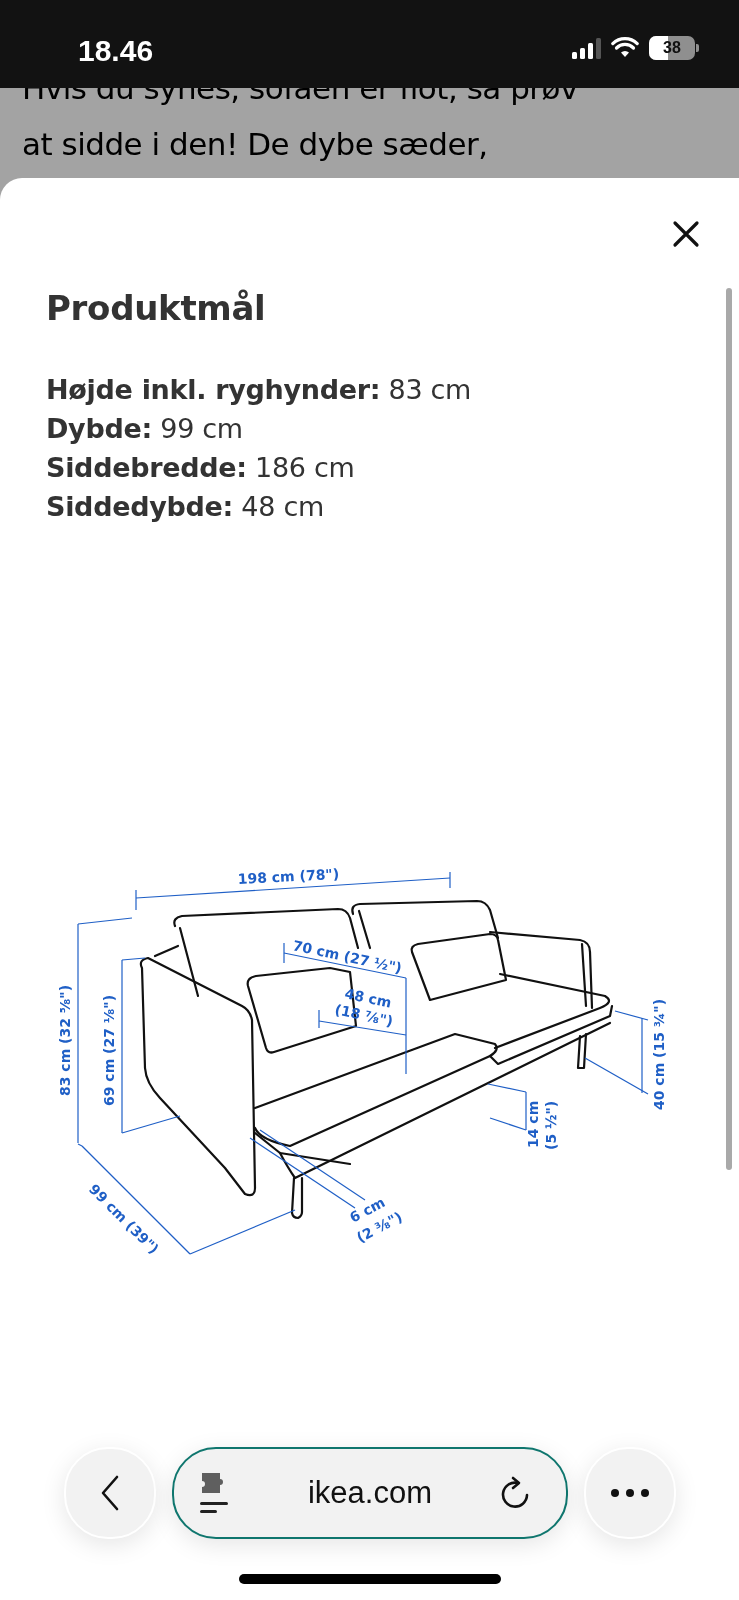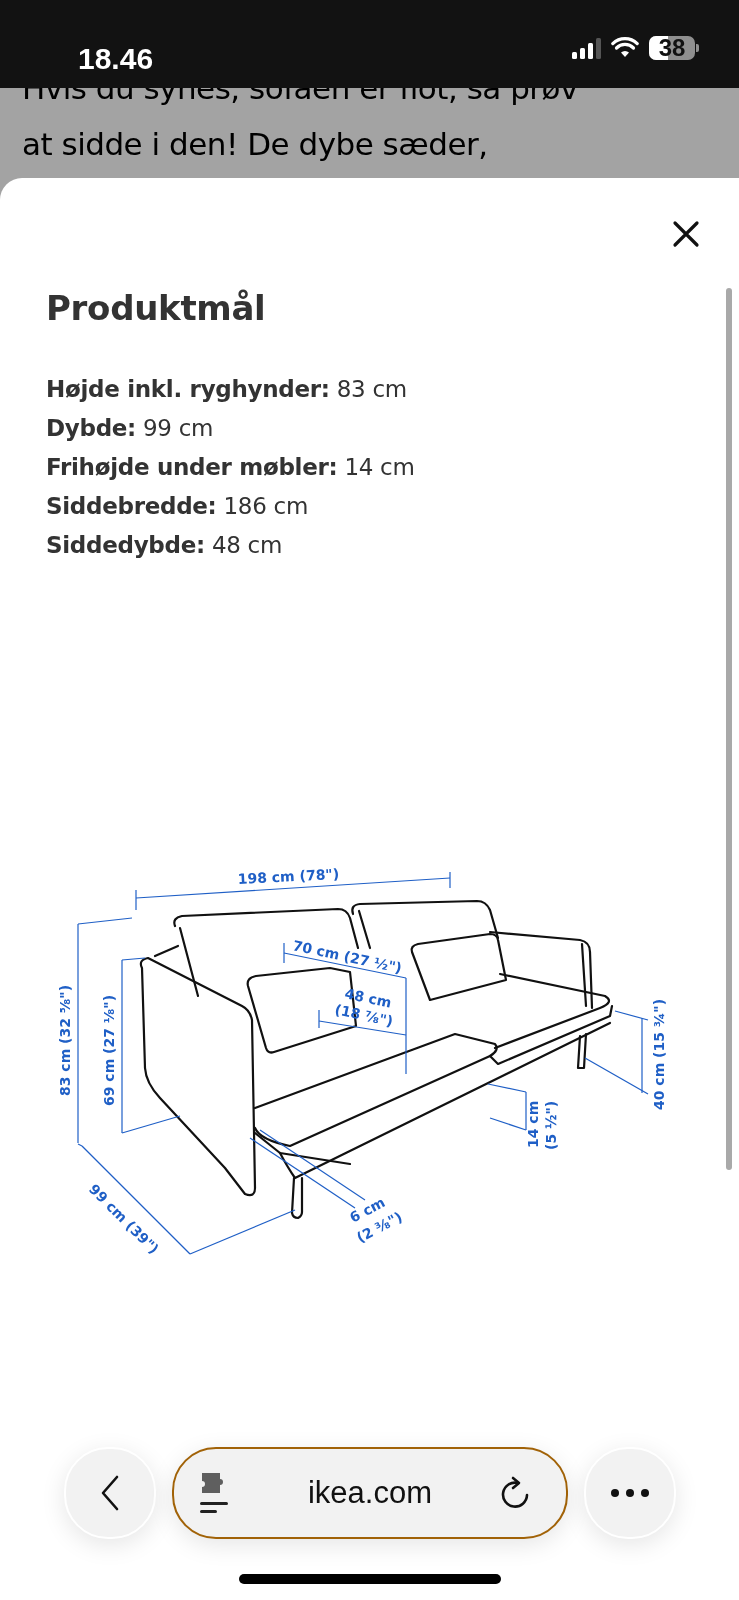--- a/index.html
+++ b/index.html
@@ -6,35 +6,35 @@
   body {
     width:739px; height:1600px; overflow:hidden; position:relative;
     background:#a3a3a3;
     font-family:"DejaVu Sans", sans-serif;
   }
   .status-bar {
     position:absolute; left:0; top:0; width:739px; height:88px;
     background:#121212; z-index:5;
   }
   .status-time {
-    position:absolute; left:78px; top:42px; color:#fff;
+    position:absolute; left:78px; top:34px; color:#fff;
     font-family:"Liberation Sans", sans-serif; font-weight:700; font-size:30px;
   }
   .status-icons { position:absolute; right:40px; top:36px; display:flex; align-items:center; gap:10px; }
   .signal { display:flex; align-items:flex-end; gap:3px; height:22px; }
   .signal span { width:5px; border-radius:1.5px; background:#fff; display:block; }
   .signal span.dim { background:#555; }
   .battery {
     position:relative; width:46px; height:24px; border-radius:7px;
     background:#8f8f8f; overflow:hidden;
   }
   .battery .fill { position:absolute; left:0; top:0; bottom:0; width:42%; background:#fff; }
   .battery .pct {
     position:absolute; left:0; right:0; top:0; bottom:0; text-align:center;
-    font-family:"Liberation Sans", sans-serif; font-weight:700; font-size:24px; line-height:24px; color:#111;
+    font-family:"Liberation Sans", sans-serif; font-weight:700; font-size:16px; line-height:24px; color:#111;
   }
   .battery-tip { width:3px; height:8px; background:#8f8f8f; border-radius:0 2px 2px 0; margin-left:-8px; }
 
   .bg-text {
     position:absolute; left:22px; top:60px; width:680px; color:#000000;
     font-family:"DejaVu Sans", sans-serif; font-size:31px; line-height:56px; letter-spacing:-0.5px;
   }
 
   .sheet {
     position:absolute; left:0; top:178px; width:739px; height:1442px;
@@ -48,41 +48,41 @@
     position:absolute; left:726px; top:110px; width:6px; height:882px;
     background:#a9a9a9; border-radius:3px;
   }
   .title {
     position:absolute; left:46px; top:110px; margin:0;
     font-family:"DejaVu Sans", sans-serif; font-weight:700; font-size:34px; color:#333;
     letter-spacing:-0.3px;
   }
   .dims { position:absolute; left:46px; top:192px; list-style:none; margin:0; padding:0; }
   .dims li {
-    font-family:"DejaVu Sans", sans-serif; font-size:23px; line-height:39px; color:#333;
+    font-family:"DejaVu Sans", sans-serif; font-size:27px; line-height:39px; color:#333;
     letter-spacing:-0.3px; white-space:nowrap;
   }
   .dims li b { font-weight:700; }
 
   .diagram { position:absolute; left:50px; top:690px; width:650px; height:460px; }
   .diagram svg { width:100%; height:100%; }
   .dl { font-family:"DejaVu Sans", sans-serif; font-weight:700; fill:#1f5fc6; font-size:14px; }
 
   .browser-bar {
     position:absolute; left:0; top:1395px; width:739px; height:205px;
     background:linear-gradient(#ffffff00, #fff 20%);
   }
   .round-btn {
     position:absolute; top:1447px; width:88px; height:88px; border-radius:44px;
     background:#f2f2f2; border:2px solid #fff; box-shadow:0 6px 24px rgba(0,0,0,0.10);
     display:flex; align-items:center; justify-content:center; cursor:pointer;
   }
   .url-pill {
     position:absolute; left:172px; top:1447px; width:392px; height:88px; border-radius:44px;
-    background:#f2f2f2; border:2px solid #a16207; box-shadow:0 6px 24px rgba(0,0,0,0.10);
+    background:#f2f2f2; border:2px solid #0f766e; box-shadow:0 6px 24px rgba(0,0,0,0.10);
     cursor:pointer;
   }
   .url-text {
     position:absolute; left:0; right:0; top:0; text-align:center; line-height:88px;
     font-family:"Liberation Sans", sans-serif; font-size:31px; color:#111;
   }
   .home-indicator {
     position:absolute; left:239px; top:1574px; width:262px; height:10px; border-radius:5px; background:#000;
   }
 </style>
@@ -124,21 +124,20 @@
       <path d="M3 3 L25 25 M25 3 L3 25" stroke="#111" stroke-width="3.2" stroke-linecap="round"></path>
     </svg>
   </div>
   <div class="scrollbar"></div>
 
   <h2 class="title">Produktmål</h2>
 
   <ul class="dims">
     <li><b>Højde inkl. ryghynder:</b> <span>83 cm</span></li>
     <li><b>Dybde:</b> <span>99 cm</span></li>
-    <li><b>Frihøjde under møbler:</b> <span>14 cm</span></li>
     <li><b>Siddebredde:</b> <span>186 cm</span></li>
     <li><b>Siddedybde:</b> <span>48 cm</span></li>
   </ul>
 
   <div class="diagram">
     <svg viewBox="0 0 650 460">
       <g fill="none" stroke="#111" stroke-width="2.2" stroke-linejoin="round" stroke-linecap="round">
 
         <path d="M125 58 Q122 50 132 48 L288 41 Q297 41 300 50 L308 80"></path>
         <path d="M130 60 L148 128"></path>

